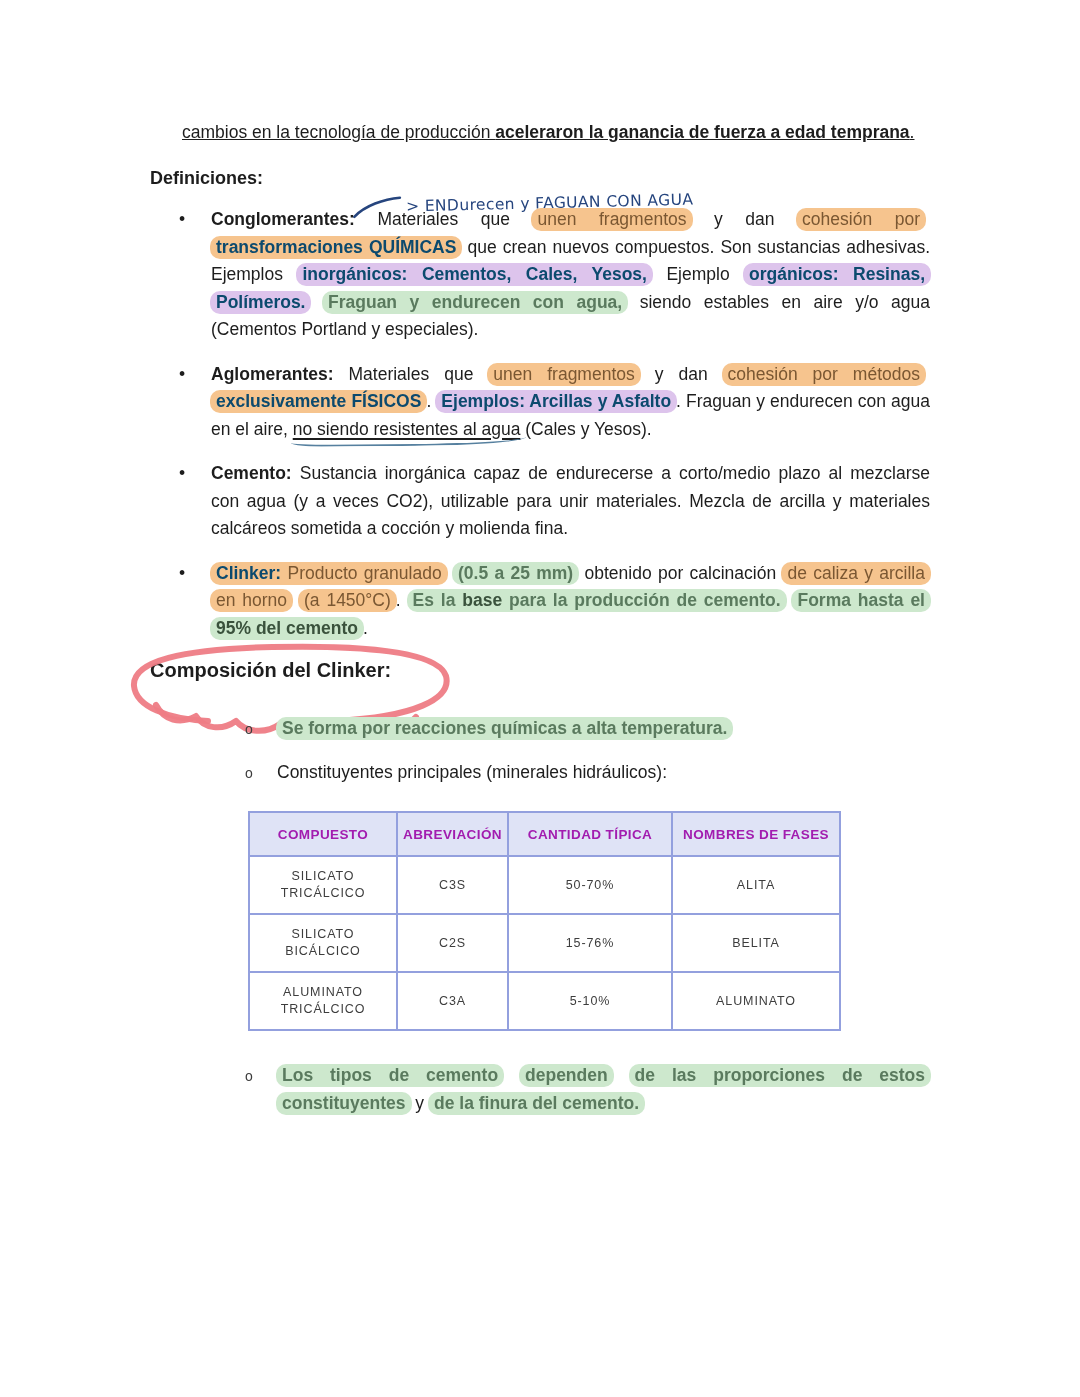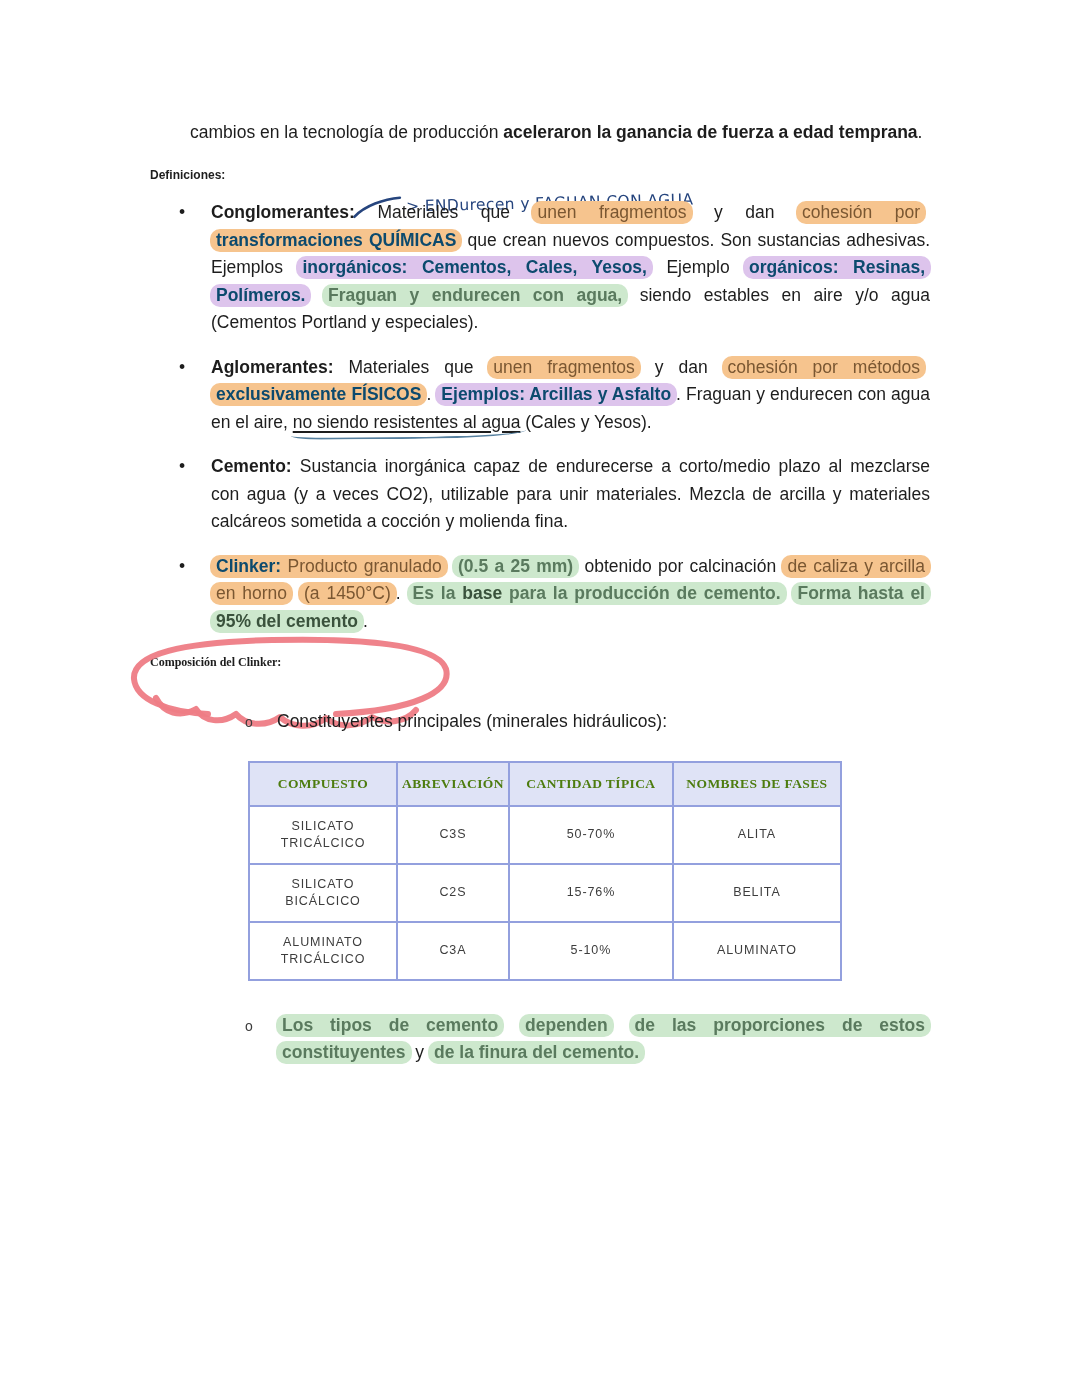--- a/index.html
+++ b/index.html
@@ -8,27 +8,28 @@
     width:1080px; height:1397px;
     background:#ffffff;
     font-family:"Liberation Sans", sans-serif;
     color:#1d1d1d;
     overflow:hidden;
   }
   .content {
     position:absolute; left:150px; top:118px; width:780px;
   }
   .para-intro {
-    margin:0 0 0 40px;
+    margin:0 0 0 32px;
     font-size:17.5px; line-height:28px;
     text-align:justify;
+    text-decoration:underline;
   }
   .def-heading {
     margin-top:22px;
-    font-size:12px; font-weight:bold;
+    font-size:18px; font-weight:bold;
   }
   
   .annotation {
     position:absolute; left:352px; top:188px; width:400px;
     color:#26457e;
     font-family:"DejaVu Sans", sans-serif;
     font-size:15.5px; letter-spacing:0.4px;
     transform:rotate(-1.4deg);
     white-space:nowrap;
   }
@@ -75,21 +76,21 @@
     position:absolute; left:-2px; right:-5px; bottom:-7px; height:6px;
     border-bottom:2.4px solid #56809f;
     border-radius:0 0 140px 50px / 0 0 10px 5px;
     transform:rotate(-0.5deg);
   }
 
   
   .section-wrap { position:relative; margin-top:16px; height:34px; }
   .section-heading {
     display:inline-block;
-    font-size:12px; font-weight:bold;font-family:Liberation Serif, serif;
+    font-size:20px; font-weight:bold;
   }
   .scribble {
     position:absolute; left:-28px; top:-18px;
     width:340px; height:98px;
     pointer-events:none;
   }
   .scribble path {
     fill:none; stroke:#ee7c85; stroke-width:6;
     stroke-linecap:round; stroke-linejoin:round; opacity:0.95;
   }
@@ -114,24 +115,24 @@
   .comp-table {
     border-collapse:collapse;
     margin:25px 0 0 98px;
     table-layout:fixed;
   }
   .comp-table th, .comp-table td {
     border:2px solid #93a0de;
   }
   .comp-table th {
     background:#dfe3f6;
-    font-family:Liberation Serif, serif;
+    font-family:Liberation Sans, sans-serif;
     font-size:13.5px; font-weight:bold;
     letter-spacing:0.4px;
-    color:#4d7c0f;
+    color:#a21caf;
     height:38px; padding:2px 4px;
     text-align:center;
   }
   .comp-table td {
     font-family:"Liberation Sans", sans-serif;
     font-size:12.5px; letter-spacing:0.9px;
     color:#3d3d3d;
     text-align:center; vertical-align:middle;
     height:56px; padding:0 4px;
     white-space:pre-line;
@@ -179,20 +180,23 @@
     <div class="section-wrap">
       <svg class="scribble" viewBox="0 0 340 98">
         <path d="M214 80 C292 76 330 58 324 35 C316 10 238 4 150 6 C60 8 10 20 12 45 C14 66 46 78 86 80"></path>
         <path d="M34 64 C42 79 58 84 74 75 C82 88 100 90 114 80 C124 92 144 93 158 83 C170 94 190 95 204 84 C216 94 236 94 250 83 C264 91 284 88 294 76"></path>
       </svg>
       <span class="section-heading">Composición del Clinker:</span>
     </div>
 
     <ul class="sub-list">
       <li>
+        <span class="hl hl-green"><span>Se forma por reacciones químicas a alta temperatura.</span></span>
+      </li>
+      <li>
         <span>Constituyentes principales (minerales hidráulicos):</span>
       </li>
     </ul>
 
     <table class="comp-table">
       <colgroup>
           <col class="c1">
           <col class="c2">
           <col class="c3">
           <col class="c4">

